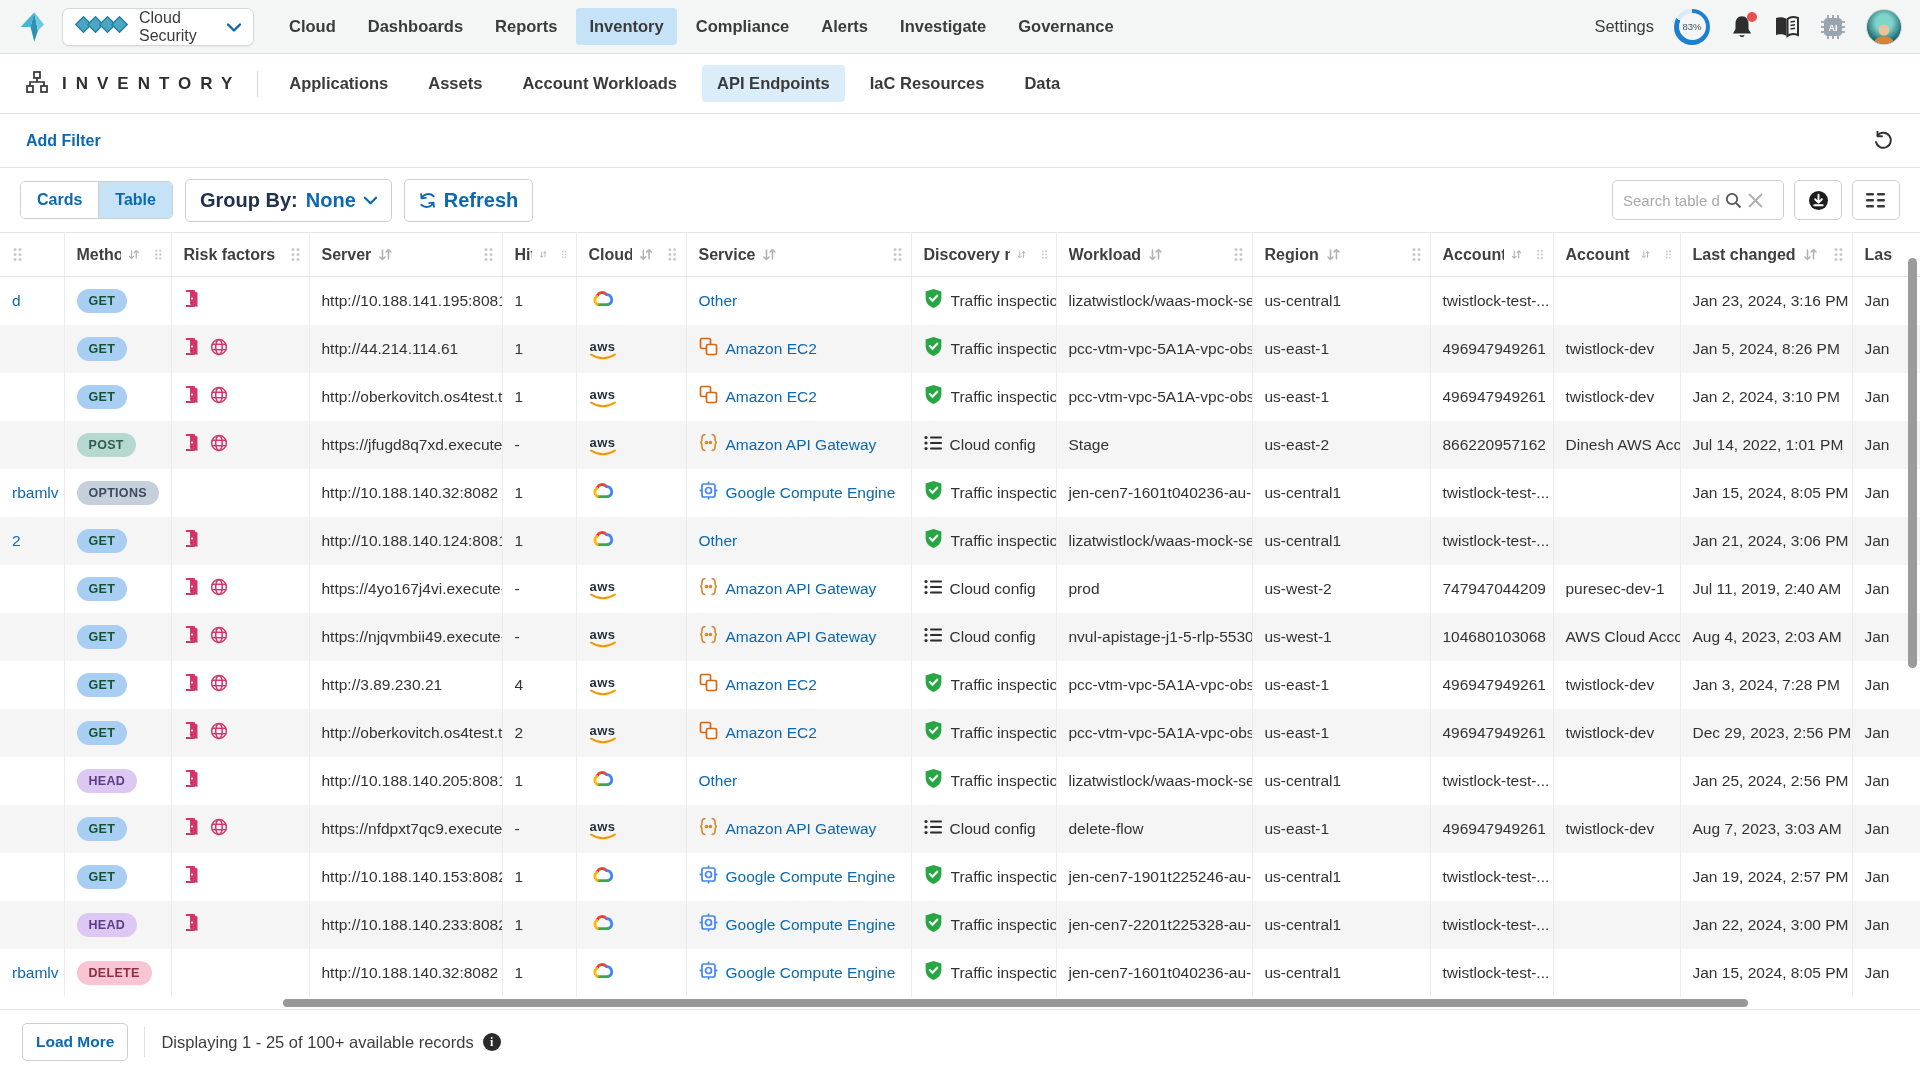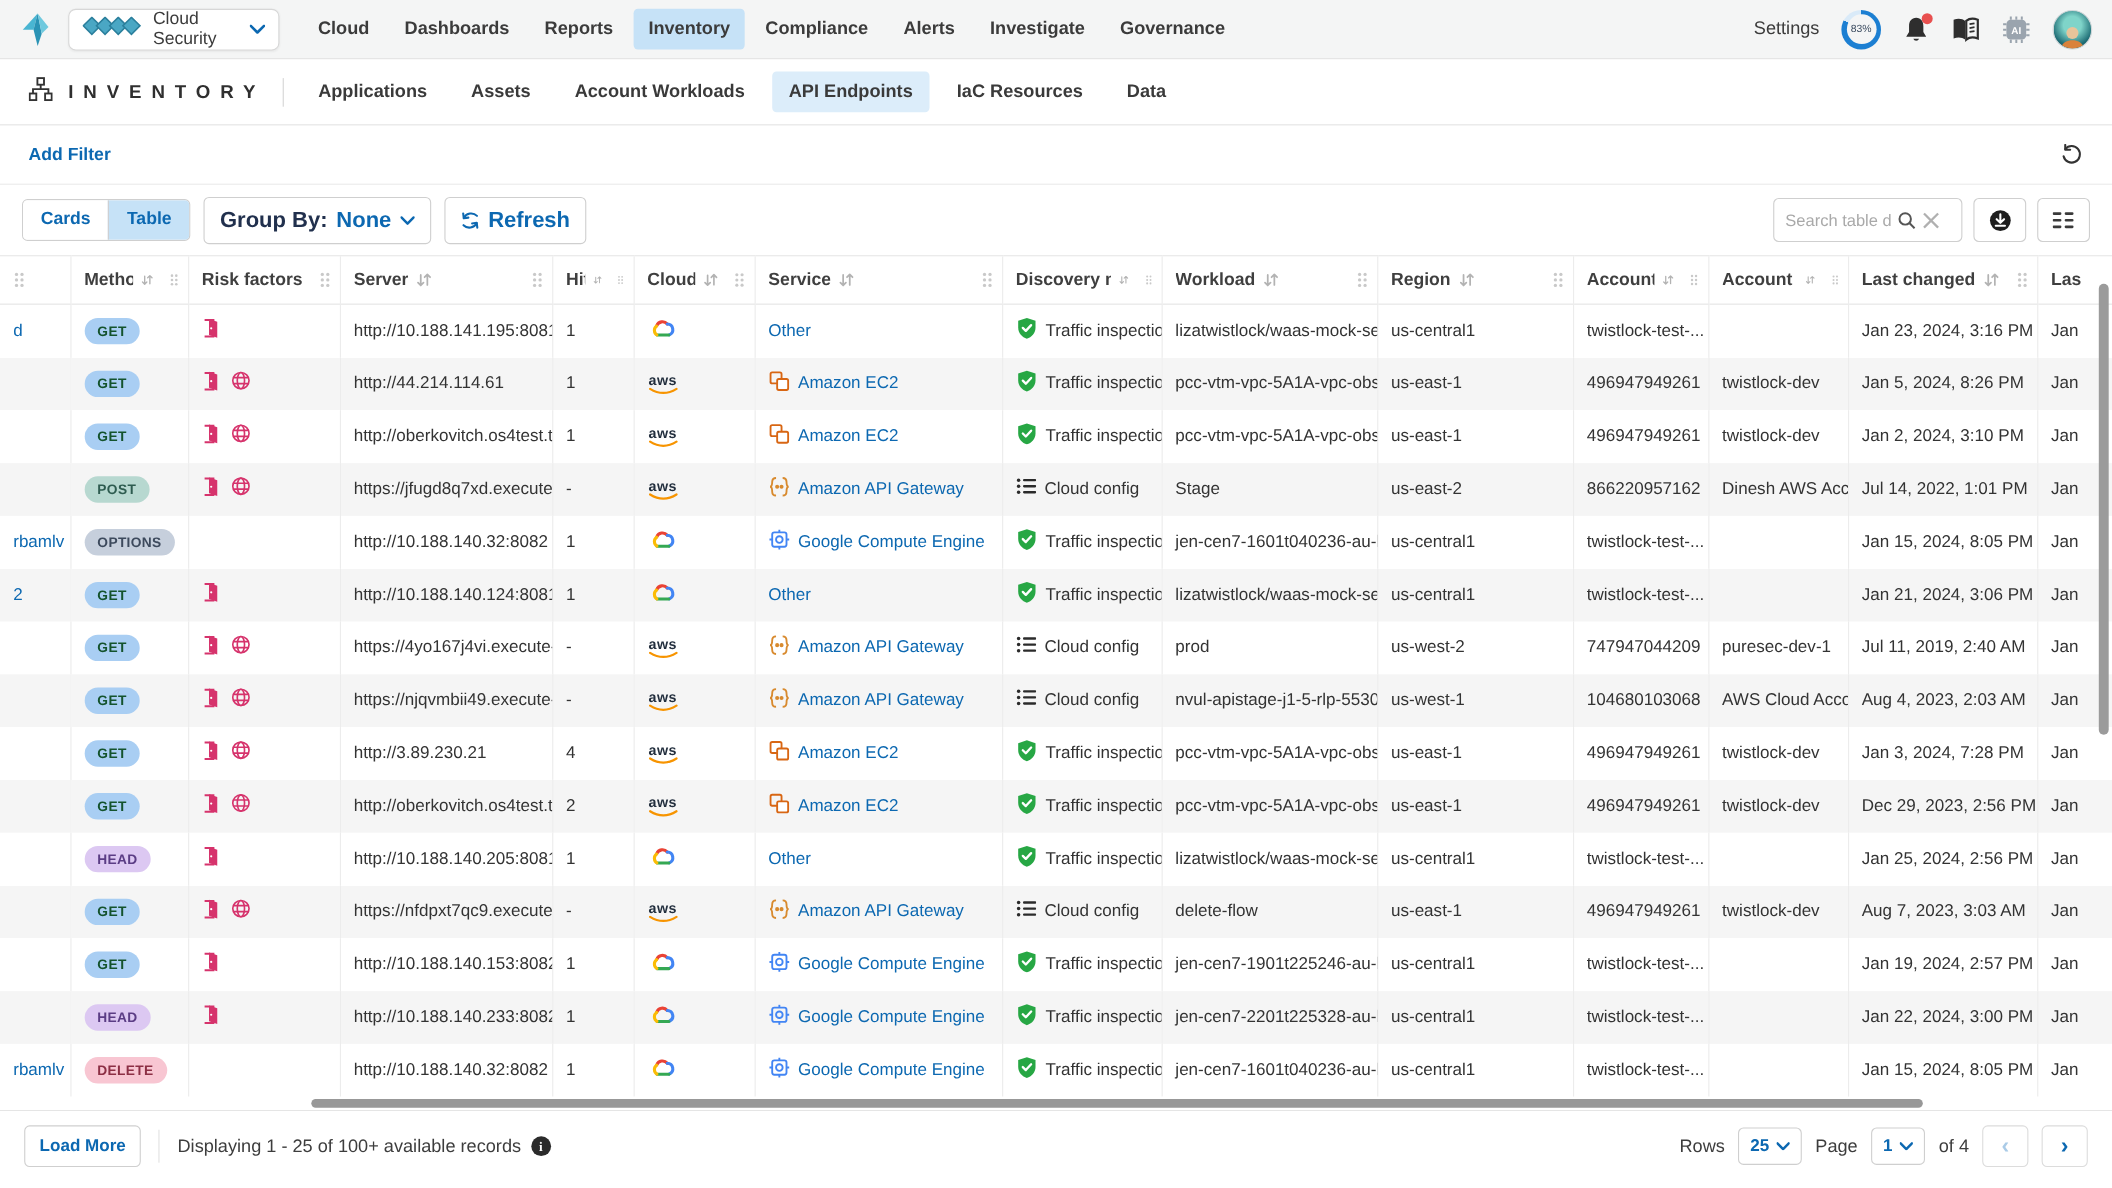--- a/index.html
+++ b/index.html
@@ -1261,32 +1261,13 @@
   <div class="vscroll-thumb"></div>
 </div>
 
 <footer class="pagefoot">
   <button class="loadmore">Load More</button>
   <span class="foot-div"></span>
   <span class="displaying">
     <span>Displaying 1 - 25 of 100+ available records</span>
     <span class="info-dot">i</span>
   </span>
-  <span class="foot-right">
-    <span>Rows</span>
-    <span class="select-pill">
-      <span>25</span>
-      <svg width="12" height="8" viewBox="0 0 14 9">
-          <polyline points="1,1.5 7,7.5 13,1.5" fill="none" stroke="#0c68b1" stroke-width="2.6" stroke-linecap="round" stroke-linejoin="round"></polyline>
-        </svg>
-    </span>
-    <span>Page</span>
-    <span class="select-pill">
-      <span>1</span>
-      <svg width="12" height="8" viewBox="0 0 14 9">
-          <polyline points="1,1.5 7,7.5 13,1.5" fill="none" stroke="#0c68b1" stroke-width="2.6" stroke-linecap="round" stroke-linejoin="round"></polyline>
-        </svg>
-    </span>
-    <span>of 4</span>
-    <button class="pg-btn prev">‹</button>
-    <button class="pg-btn next">›</button>
-  </span>
 </footer>
 
 </body></html>

